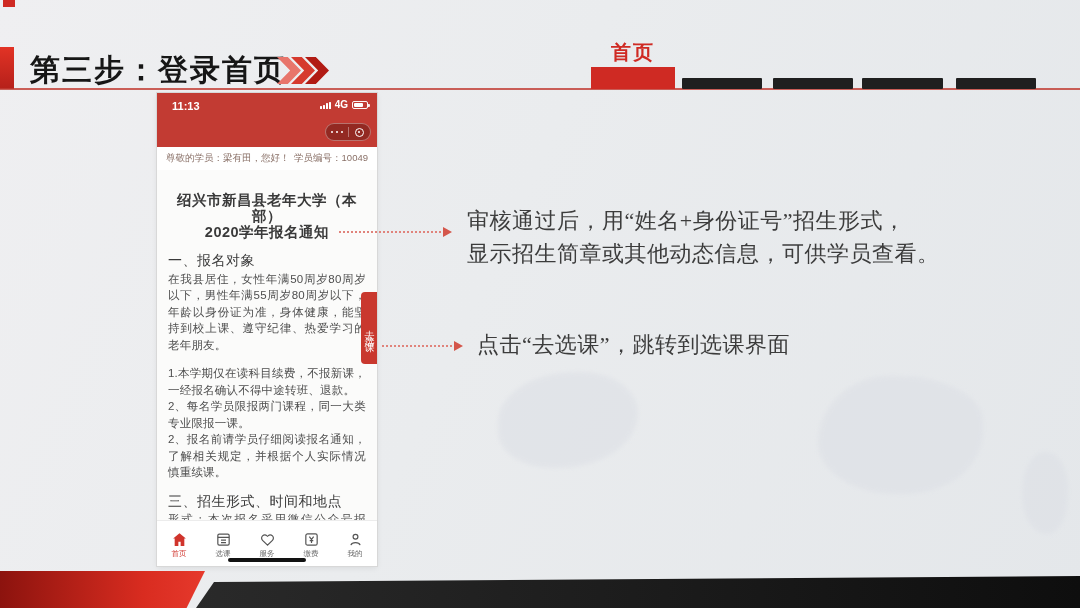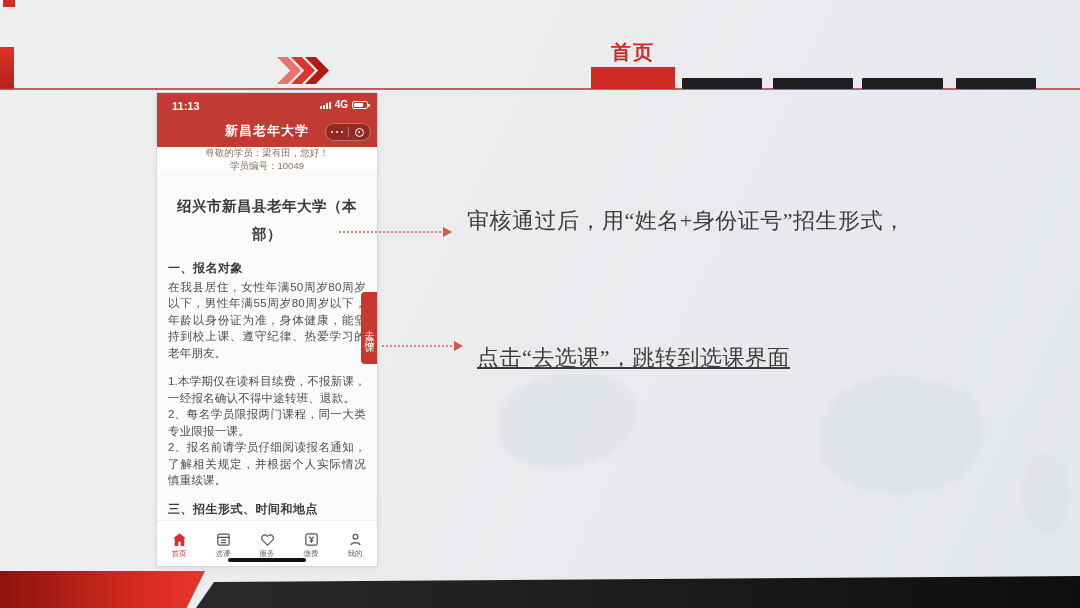--- a/index.html
+++ b/index.html
@@ -55,26 +55,26 @@
              background:rgba(70,12,9,.38); border:1px solid rgba(255,255,255,.35); display:flex; align-items:center; }
   .cap-dots { flex:1; display:flex; justify-content:center; gap:2.5px; }
   .cap-dots i { width:2.5px; height:2.5px; border-radius:50%; background:#fff; }
   .cap-div { width:1px; height:10px; background:rgba(255,255,255,.35); }
   .cap-circle { flex:1; display:flex; justify-content:center; }
   .cap-circle i { position:relative; width:9px; height:9px; border:1.2px solid #fff; border-radius:50%; }
   .cap-circle i::after { content:""; position:absolute; left:2px; top:2px; width:2.6px; height:2.6px; background:#fff; border-radius:50%; }
 
   .p-greeting { position:absolute; left:0; top:54px; width:100%; height:23px; background:#fff;
                 display:flex; justify-content:space-between; align-items:center; padding:0 9px;
-                font-size:9.5px; color:#8a7168;flex-direction:column; }
+                font-size:9.5px; color:#8a7168; }
   .p-content { position:absolute; left:11px; top:77px; width:198px; font-size:11.5px; line-height:16.5px;
                color:#4e4e4e; text-align:justify; letter-spacing:.2px; }
-  .notice-title { margin-top:22px; text-align:center; font-size:14.5px; font-weight:800; color:#3a3a3a; line-height:28px; letter-spacing:.5px; }
+  .notice-title { margin-top:22px; text-align:center; font-size:14.5px; font-weight:800; color:#3a3a3a; line-height:16px; letter-spacing:.5px; }
   .sec { margin-top:12px; }
-  .sec-h { font-weight:700; color:#3a3a3a; font-size:12px; margin-bottom:2px; letter-spacing:.5px; }
+  .sec-h { font-weight:400; color:#3a3a3a; font-size:14px; margin-bottom:2px; letter-spacing:.5px; }
 
   .float-btn { position:absolute; right:0; top:199px; width:16px; height:72px; background:#c9382e;
                border-radius:4px 0 0 4px; color:#fff; font-size:10px;
                writing-mode:vertical-rl; text-orientation:upright; letter-spacing:6px;
                display:flex; align-items:center; justify-content:center; padding-top:6px; }
 
   .p-tabbar { position:absolute; left:0; bottom:0; width:100%; height:46px; background:#fff;
               border-top:1px solid #ececec; display:flex; }
   .tab { flex:1; display:flex; flex-direction:column; align-items:center; justify-content:center; gap:1px; padding-top:2px; }
   .tab svg { width:17px; height:17px; }
@@ -99,20 +99,21 @@
 <body>
 
 <div id="stage">
 
   <div class="wm wm1"></div>
   <div class="wm wm2"></div>
   <div class="wm wm3"></div>
 
   <div class="abs corner-square"></div>
   <div class="abs title-accent"></div>
+  <div class="abs page-title">第三步：登录首页</div>
   <div class="abs chevrons">
     <span class="chev chev1"></span>
     <span class="chev chev2"></span>
     <span class="chev chev3"></span>
   </div>
   <div class="abs red-line"></div>
 
   <div class="abs nav-label">首页</div>
   <div class="abs nav-active"></div>
   <div class="abs nav-bar nb1"></div>
@@ -127,21 +128,20 @@
       <span class="p-statusicons">
         <span class="sig">
           <i style="height:3px"></i>
             <i style="height:4.5px"></i>
             <i style="height:6px"></i>
             <i style="height:7.5px"></i>
         </span>
         <span class="net4g">4G</span>
         <span class="batt"></span>
       </span>
-      <div class="p-apptitle">新昌老年大学</div>
       <div class="capsule">
         <span class="cap-dots">
             <i></i>
             <i></i>
             <i></i>
           </span>
         <span class="cap-div"></span>
         <span class="cap-circle">
             <i></i>
           </span>
@@ -149,20 +149,21 @@
     </div>
 
     <div class="p-greeting">
       <span>尊敬的学员：梁有田，您好！</span>
       <span>学员编号：10049</span>
     </div>
 
     <div class="p-content">
       <div class="notice-title">
         <div>绍兴市新昌县老年大学（本部）</div>
+        <div>2020学年报名通知</div>
       </div>
       <div class="sec">
         <div class="sec-h">一、报名对象</div>
         <div>在我县居住，女性年满50周岁80周岁以下，男性年满55周岁80周岁以下，年龄以身份证为准，身体健康，能坚持到校上课、遵守纪律、热爱学习的老年朋友。</div>
       </div>
       <div class="sec">
         <div>1.本学期仅在读科目续费，不报新课，一经报名确认不得中途转班、退款。</div>
         <div>2、每名学员限报两门课程，同一大类专业限报一课。</div>
         <div>2、报名前请学员仔细阅读报名通知，了解相关规定，并根据个人实际情况慎重续课。</div>
       </div>
@@ -209,21 +210,22 @@
         <span class="tl">我的</span>
       </div>
     </div>
     <div class="home-ind"></div>
   </div>
 
   <div class="abs dotline" style="left:339px;top:231px;width:106px;"></div>
   <div class="abs ahead" style="left:443px;top:227px;"></div>
   <div class="abs ann" style="left:467px;top:204px;">
     <div>审核通过后，用“姓名+身份证号”招生形式，</div>
+    <div>显示招生简章或其他动态信息，可供学员查看。</div>
   </div>
 
   <div class="abs dotline" style="left:382px;top:345px;width:74px;"></div>
   <div class="abs ahead" style="left:454px;top:341px;"></div>
-  <div class="abs ann" style="left:477px;top:341px;text-decoration:underline;">点击“去选课”，跳转到选课界面</div>
+  <div class="abs ann" style="left:477px;top:328px;">点击“去选课”，跳转到选课界面</div>
 
   <div class="abs corner-red"></div>
   <div class="abs bottom-band"></div>
 </div>
 
 </body></html>

